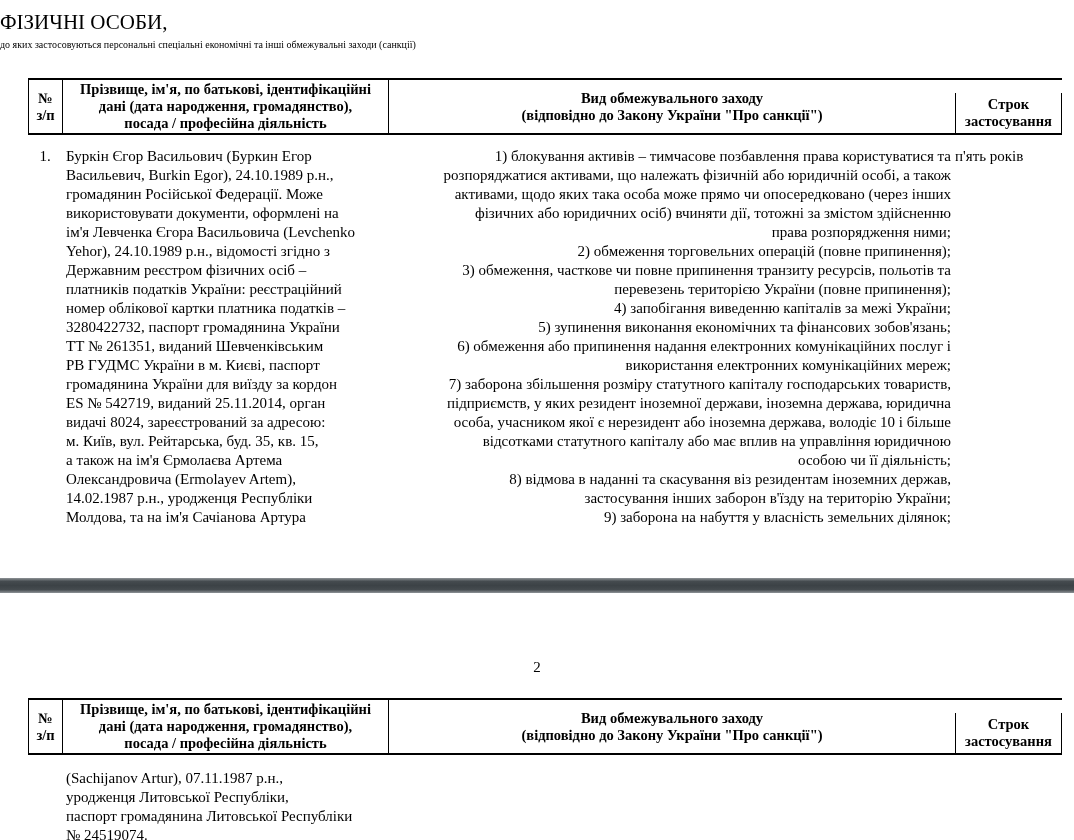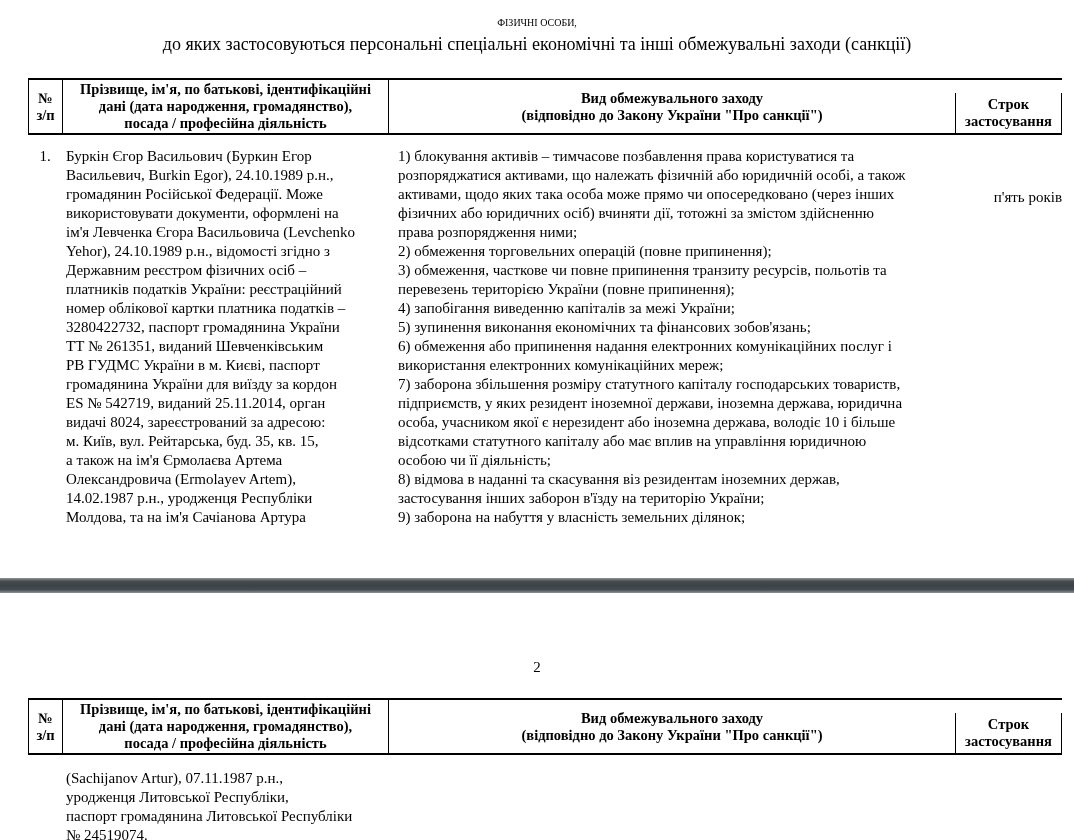--- a/index.html
+++ b/index.html
@@ -17,27 +17,27 @@
   .page { background: #ffffff; }
 
   .page1 {
     box-sizing: border-box;
     height: 578px;
     padding-top: 14px;
     overflow: hidden;
   }
 
   .doc-title {
-    text-align: center;
-    font-size: 10px;
+    text-align: left;
+    font-size: 21px;
     line-height: 17px;
   }
   .doc-subtitle {
-    text-align: center;
-    font-size: 18px;
+    text-align: left;
+    font-size: 10px;
     line-height: 17px;
     margin-top: 5px;
   }
 
   .stable {
     margin-left: 28px;
     width: 1034px;
   }
   .t1 { margin-top: 25px; }
   .t2 { margin-top: 22px; }
@@ -72,22 +72,22 @@
   .td {
     box-sizing: border-box;
     font-size: 15px;
     line-height: 19px;
     white-space: pre-line;
   }
   .t1 .td { padding-top: 12px; }
   .t2 .td { padding-top: 14px; }
   .td.cell-num { text-align: center; }
   .td.cell-person { padding-left: 4px; padding-right: 2px; }
-  .td.cell-measures { padding-left: 10px; padding-right: 4px; }
-  .td.cell-term { text-align: right; margin-top: 41px; }
+  .td.cell-measures { padding-left: 10px; padding-right: 4px; text-align: right; }
+  .td.cell-term { text-align: left; }
 
   .page-separator {
     height: 15px;
     width: 1074px;
     background: linear-gradient(to bottom, #8e9397 0%, #454b4f 22%, #3c4246 50%, #454b4f 78%, #8e9397 100%);
   }
 
   .page-number {
     margin-top: 66px;
     text-align: center;

